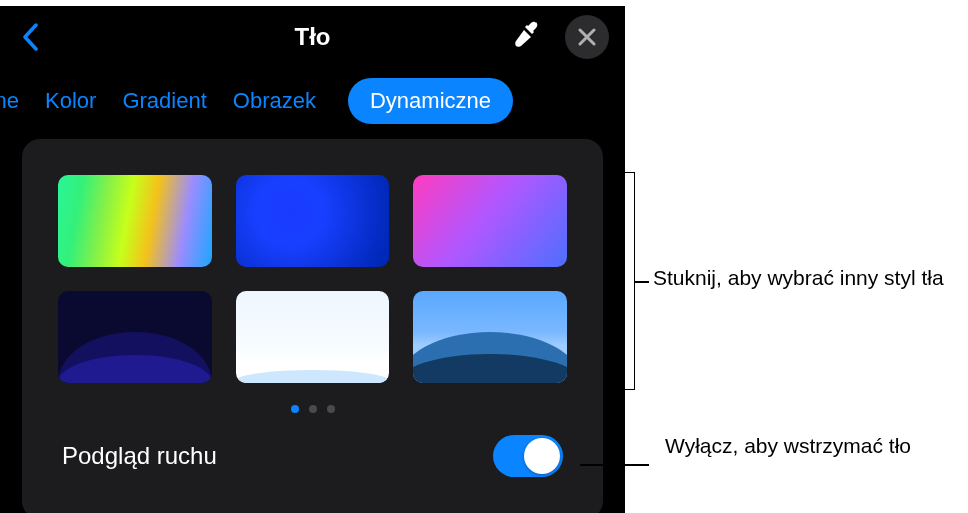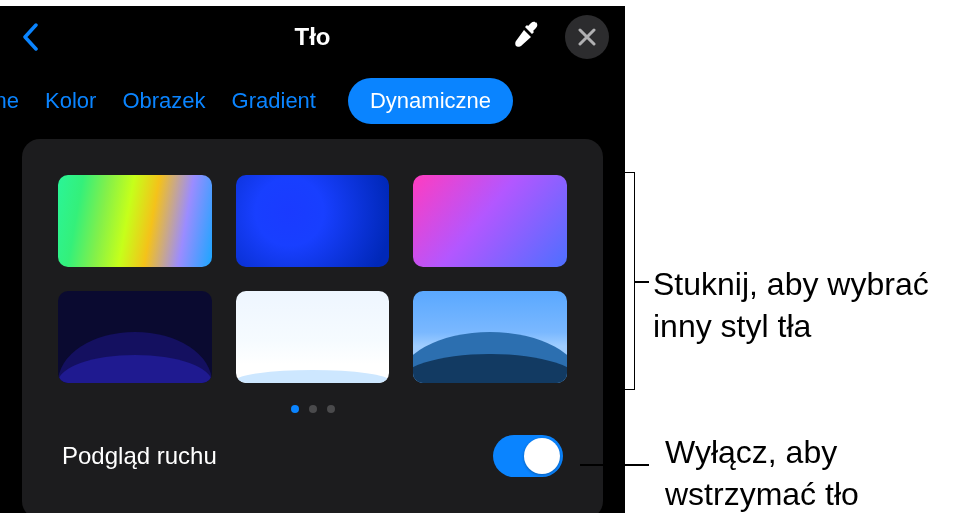--- a/index.html
+++ b/index.html
@@ -128,21 +128,21 @@
     }
     .knob {
       position:absolute; right:3px; top:3px;
       width:36px; height:36px; border-radius:50%; background:#fff;
       box-shadow: 0 1px 3px rgba(0,0,0,.3);
     }
 
     
     .callout-area {
       position:absolute; left:625px; top:0; width:343px; height:513px;
-      color:#000; font-size:32px; line-height:1.3;
+      color:#000; font-size:21px; line-height:1.3;
     }
     .bracket {
       position:absolute;
       border-right: 1.5px solid #000;
       border-top: 1.5px solid #000;
       border-bottom: 1.5px solid #000;
       width: 10px;
     }
     .lead {
       position:absolute; height:1.5px; background:#000;
@@ -170,22 +170,22 @@
         <svg width="18" height="18" viewBox="0 0 18 18">
             <path d="M2 2 L16 16 M16 2 L2 16" stroke="#b0b0b2" stroke-width="3" stroke-linecap="round"></path>
           </svg>
       </div>
     </div>
   </div>
 
   <div class="tabs">
     <span class="tab cut">tępne</span>
     <span class="tab">Kolor</span>
+    <span class="tab">Gradient</span>
     <span class="tab">Obrazek</span>
-    <span class="tab">Gradient</span>
     <span class="tab active">Dynamiczne</span>
   </div>
 
   <div class="card">
     <div class="grid">
       <div class="thumb t1"></div>
       <div class="thumb t2"></div>
       <div class="thumb t3"></div>
       <div class="thumb t4"></div>
       <div class="thumb t5"></div>

